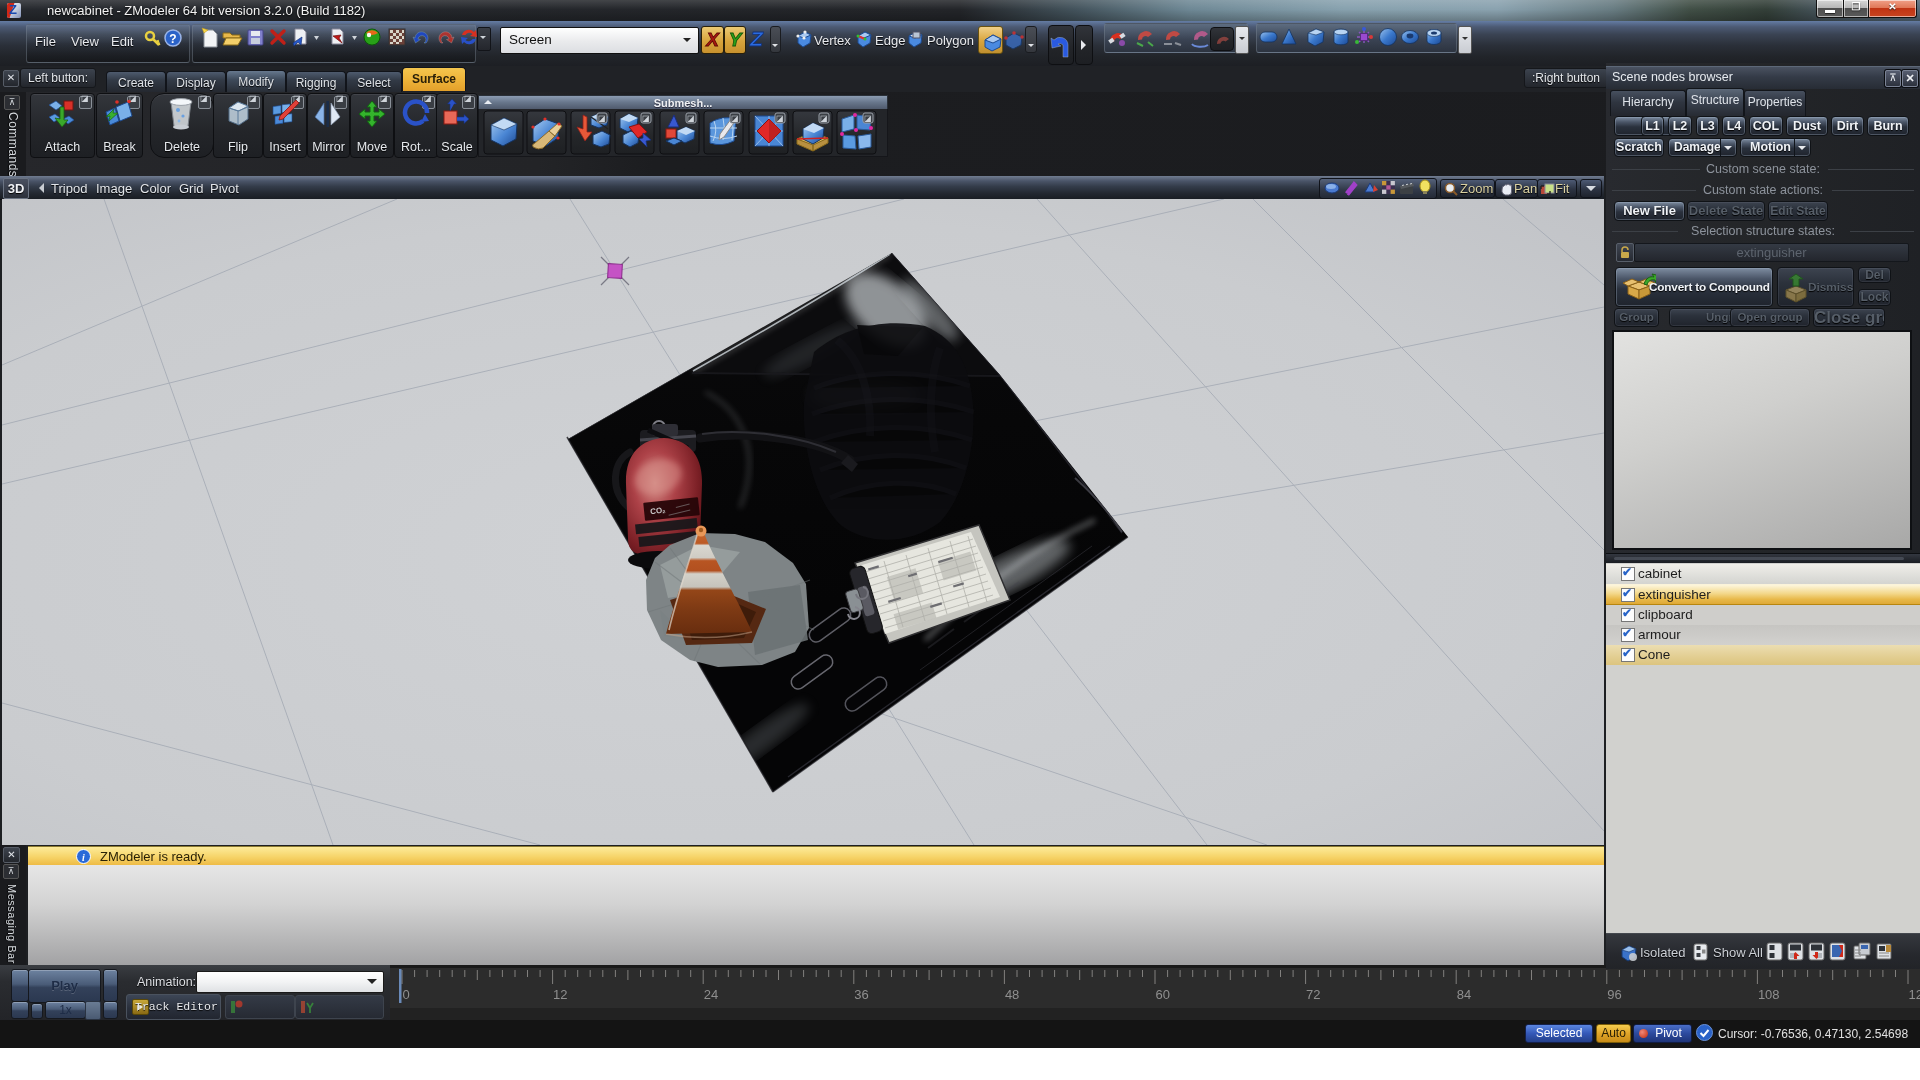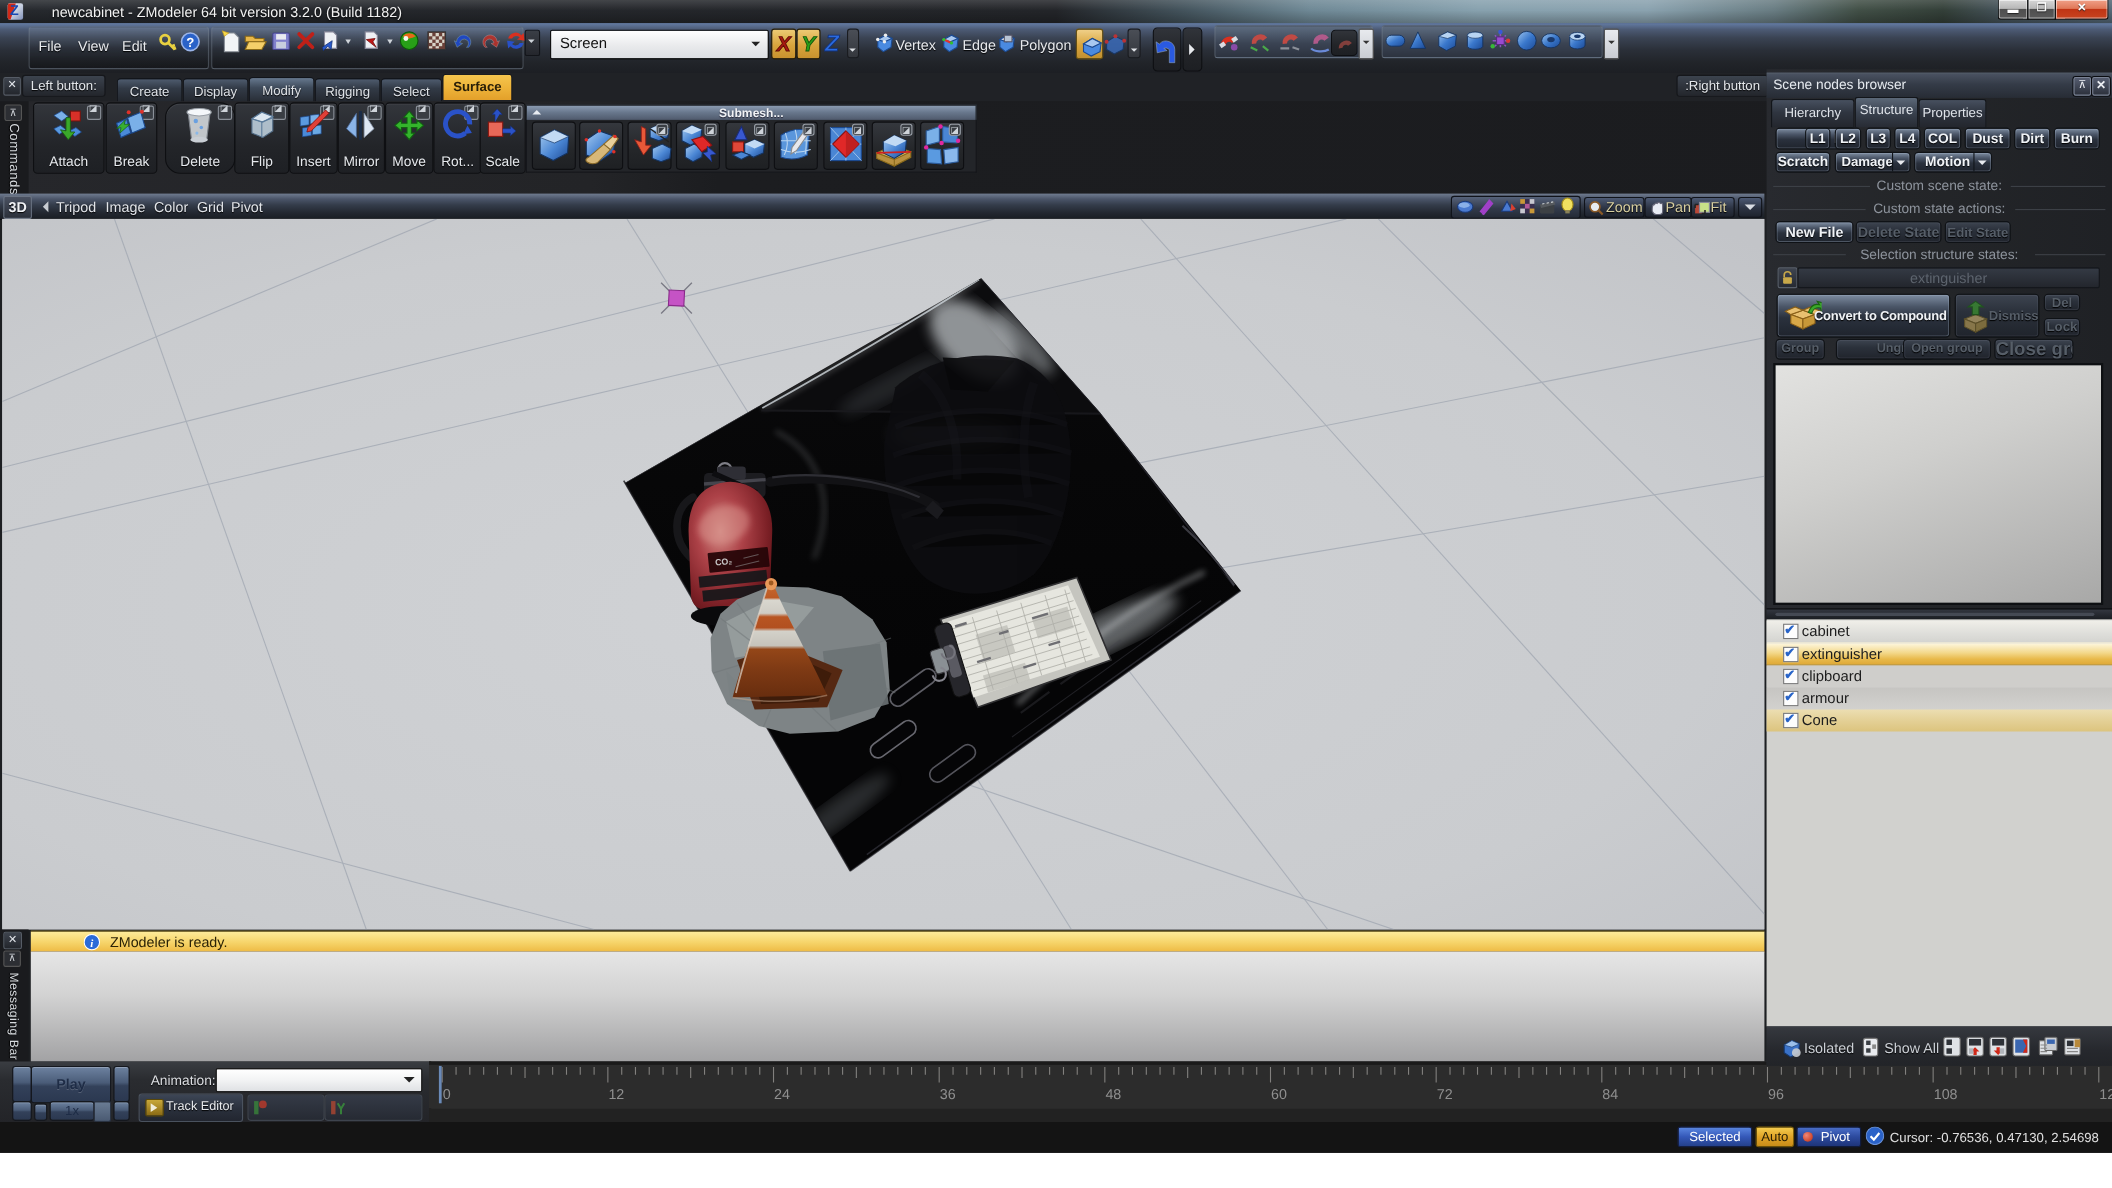--- a/index.html
+++ b/index.html
@@ -867,21 +867,21 @@
 
     <div class="abs" style="left:137px;top:975px;font-size:12.5px;color:#dcdee2;text-shadow:0 1px 1px #000;">Animation:</div>
     <div class="abs" style="left:196px;top:971px;width:186px;height:20px;background:linear-gradient(#ffffff,#f2f3f4 50%,#dfe1e4);border:1px solid #1a1a1a;border-radius:2px;">
       <div style="position:absolute;right:6px;top:7px;width:0;height:0;border:5px solid transparent;border-top-color:#222;"></div>
     </div>
 
     <div class="abs" style="left:126px;top:994px;width:93px;height:24px;background:linear-gradient(#3d4656,#2a303c 55%,#222630);border:1px solid #4a525e;border-radius:3px;">
       <div style="position:absolute;left:5px;top:4px;width:15px;height:14px;background:linear-gradient(#c8a83a,#8a6a14);border:1px solid #5a4808;border-radius:2px;">
           <div style="position:absolute;left:4px;top:3px;width:0;height:0;border:4px solid transparent;border-left:6px solid #f0ecd8;"></div>
         </div>
-      <div style="position:absolute;left:24px;top:5px;font-size:11.5px;white-space:nowrap;color:#e8eaee;text-shadow:0 1px 1px #000;">Track Editor</div>
+      <div style="position:absolute;left:8px;top:5px;font-size:11.5px;white-space:nowrap;color:#e8eaee;text-shadow:0 1px 1px #000;font-family:Liberation Mono, monospace;">Track Editor</div>
     </div>
     <div class="abs" style="left:225px;top:995px;width:68px;height:22px;background:linear-gradient(#343a46,#262a33);border:1px solid #3e444e;border-radius:3px;">
       <svg class="abs" style="left:3px;top:3px;" width="16" height="16" opacity=".75">
           <rect x="2" y="2" width="4" height="12" fill="#3a8a3a"></rect>
           <circle cx="10" cy="5" r="3.5" fill="#c83a28"></circle>
         </svg>
       </div>
     <div class="abs" style="left:295px;top:995px;width:87px;height:22px;background:linear-gradient(#343a46,#262a33);border:1px solid #3e444e;border-radius:3px;">
       <svg class="abs" style="left:3px;top:3px;" width="18" height="16" opacity=".75">
           <rect x="2" y="2" width="4" height="12" fill="#b84830"></rect>

